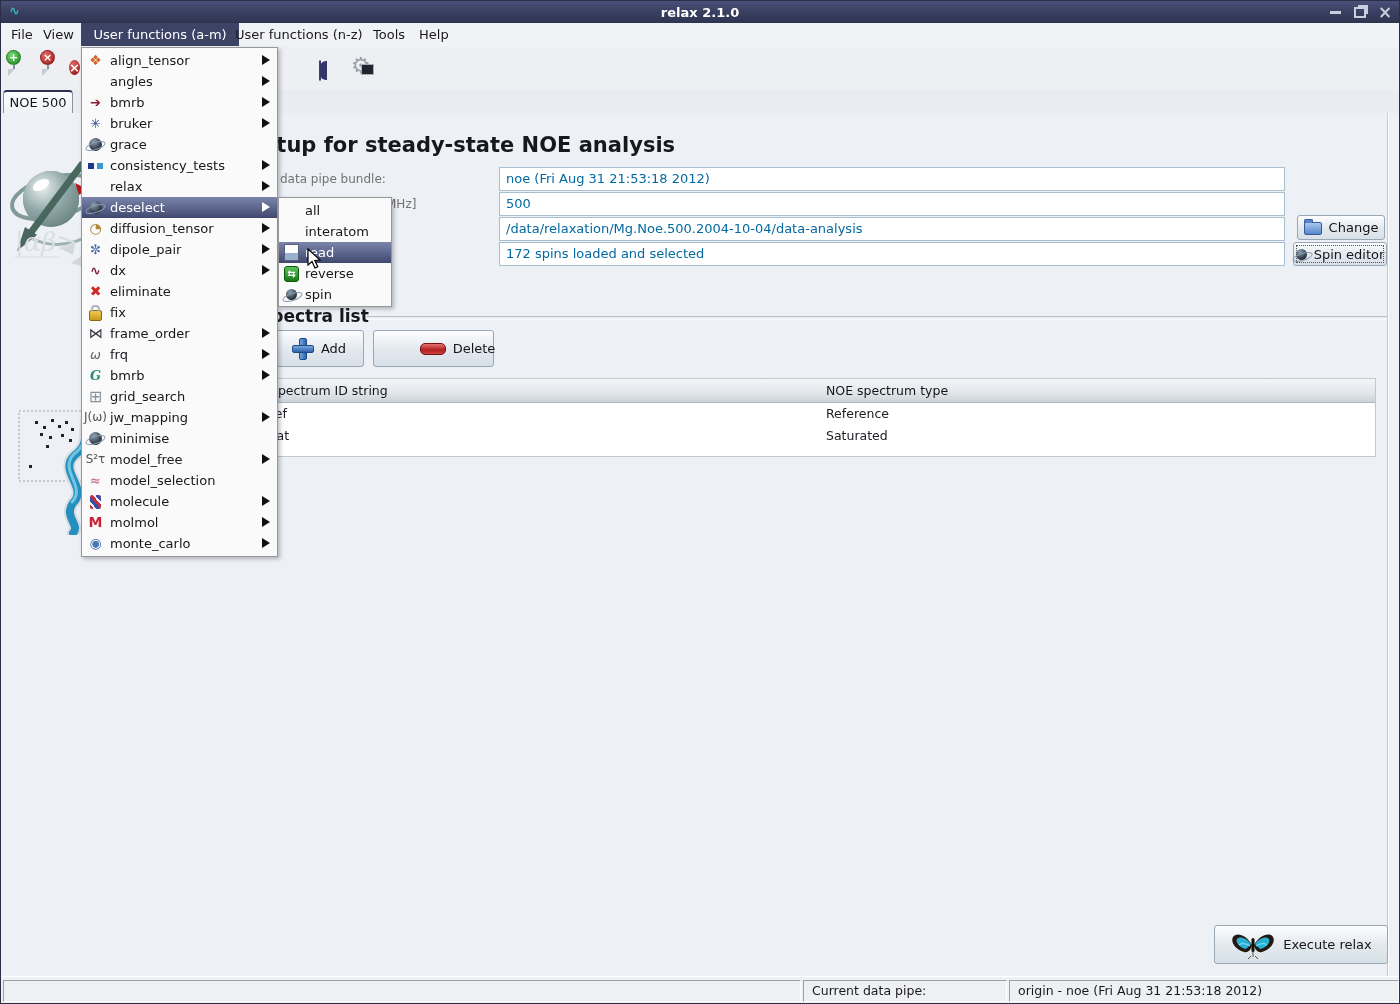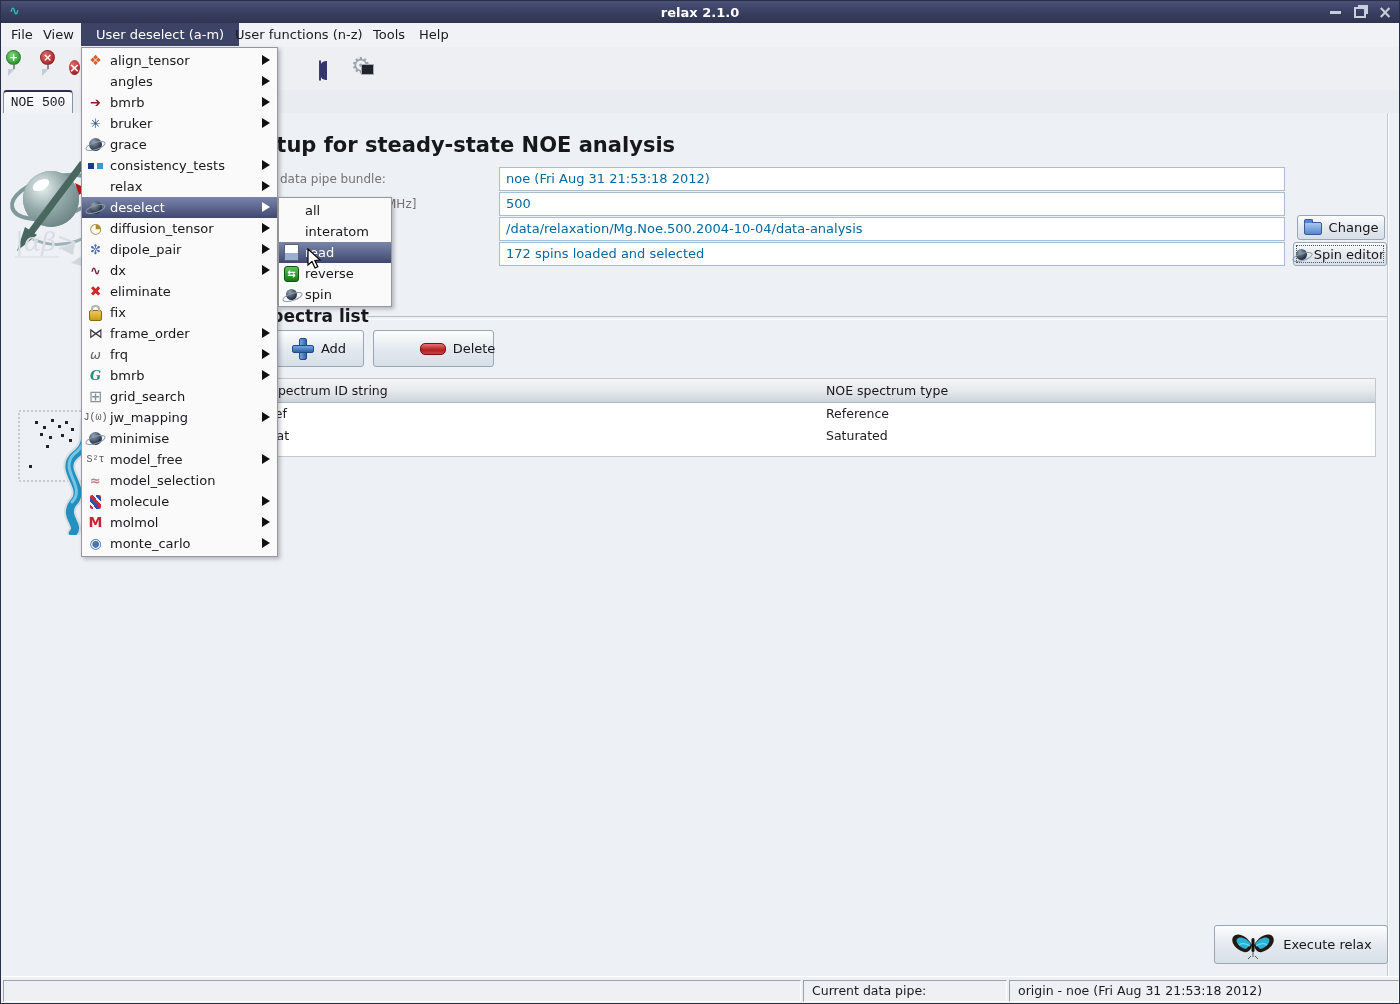--- a/index.html
+++ b/index.html
@@ -42,21 +42,21 @@
     linear-gradient(#c03030,#902020) 0 100%/5px 8px no-repeat,
     linear-gradient(#e8c040,#c09020) 7px 100%/5px 13px no-repeat,
     linear-gradient(#50c050,#209020) 14px 100%/5px 19px no-repeat;}
   .icon-pill{width:26px;height:12px;border-radius:6px;background:linear-gradient(#c8c8e8,#6a6aaa 50%,#9090cc);
     border:1px solid #3e3e72;position:relative;}
   .icon-pill::before{content:"";position:absolute;left:0;top:0;width:7px;height:100%;background:#35356a;border-radius:6px 0 0 6px;}
   .icon-gear{font-size:22px;color:#9aa2ab;line-height:22px;position:relative;}
 
   
   .tabstrip{position:absolute;left:0;top:89px;width:100%;height:23px;background:#e9ecf1;
-    border-bottom:1px solid #0f766e;font-family:Liberation Mono, monospace;}
+    border-bottom:1px solid #0f766e;}
   .tab{position:absolute;left:2px;top:0;width:68px;height:23px;background:linear-gradient(#fbfcfe,#eef1f5);
     border:1px solid #8a92a2;border-top:2px solid #2c3252;border-bottom:none;border-radius:4px 4px 0 0;
     font-size:13px;color:#14141e;text-align:center;line-height:21px;}
 
   
   .panel{position:absolute;left:0;top:112px;width:100%;height:863px;background:#edf0f4;}
   .panel-redge{position:absolute;left:1386px;top:0;height:100%;width:1px;background:#c5cad1;box-shadow:1px 0 0 #fff;}
   .h1{position:absolute;left:246px;top:20px;font-size:21px;font-weight:bold;color:#17171c;}
   .flabel{position:absolute;font-size:12px;color:#737373;}
   .tb{position:absolute;left:498px;width:786px;height:24px;box-sizing:border-box;background:#fff;
@@ -111,21 +111,21 @@
   .ico-bmrb{color:#8b1a2e;font-weight:bold;}
   .ico-bruker{color:#2a4a9a;}
   .ico-diff{color:#b08a3a;font-size:14px;}
   .ico-dip{color:#4a6ab0;}
   .ico-dx{color:#7a1f3a;font-weight:bold;}
   .ico-elim{color:#cc2a2a;font-size:14px;}
   .ico-fo{color:#3a3a44;font-size:14px;}
   .ico-frq{color:#666;font-style:italic;}
   .ico-grace{color:#2a8a7a;font-style:italic;font-weight:bold;font-family:"DejaVu Serif",serif;}
   .ico-grid{color:#8a929a;font-size:16px;}
-  .ico-small{font-size:10px;color:#555;font-family:Liberation Mono, monospace;}
+  .ico-small{font-size:12px;color:#555;}
   .ico-msel{color:#c87a8a;font-weight:bold;}
   .ico-molmol{color:#cc2233;font-weight:bold;font-size:14px;}
   .ico-mc{color:#4a78b0;font-size:14px;}
   .icon-ct{width:6px;height:6px;background:#1a3a8a;box-shadow:9px 0 0 #3a9ad0;margin-right:9px;}
   .icon-lock{width:11px;height:9px;background:linear-gradient(#f2ca4e,#c89a20);border:1px solid #8a6a10;border-radius:2px;position:relative;margin-top:6px;}
   .icon-lock::before{content:"";position:absolute;top:-6px;left:1px;width:5px;height:5px;border:2px solid #b4b4b8;border-bottom:none;border-radius:4px 4px 0 0;}
   .icon-molec{width:11px;height:14px;background:repeating-linear-gradient(50deg,#c03040 0 3px,#eef2f6 3px 5px,#3050b0 5px 8px);border-radius:2px;}
   .icon-read{width:14px;height:15px;background:linear-gradient(#fdfdfd 55%,#9ab0cc 55%);border:1px solid #56607a;border-radius:1px;}
   .icon-rev{width:14px;height:14px;border-radius:3px;background:linear-gradient(#5cc25c,#177a17);border:1px solid #0a5a0a;
     color:#fff;font-size:10px;line-height:13px;text-align:center;font-weight:bold;}
@@ -155,21 +155,21 @@
       <span class="wb wb-restore">
           <i></i>
         </span>
       <span class="wb wb-close">×</span>
     </span>
   </div>
 
   <div class="menubar">
     <span class="mb-item" style="left:4px;">File</span>
     <span class="mb-item" style="left:36px;">View</span>
-    <span class="mb-item mb-sel" style="left:80px;width:146px;">User deselect (a-m)</span>
+    <span class="mb-item mb-sel" style="left:80px;width:146px;">User functions (a-m)</span>
     <span class="mb-item" style="left:228px;">User functions (n-z)</span>
     <span class="mb-item" style="left:366px;">Tools</span>
     <span class="mb-item" style="left:412px;">Help</span>
   </div>
 
   <div class="toolbar">
     <span class="tool" style="left:12px;top:9px;">
       <span class="icon-doc"><span class="badge green">+</span></span>
     </span>
     <span class="tool" style="left:46px;top:9px;">

